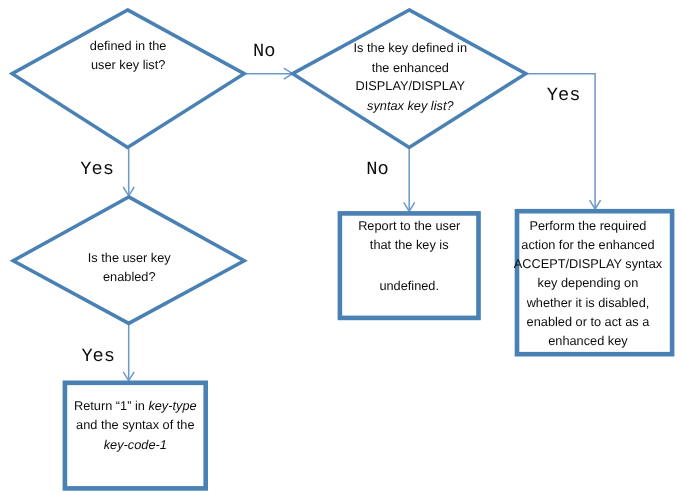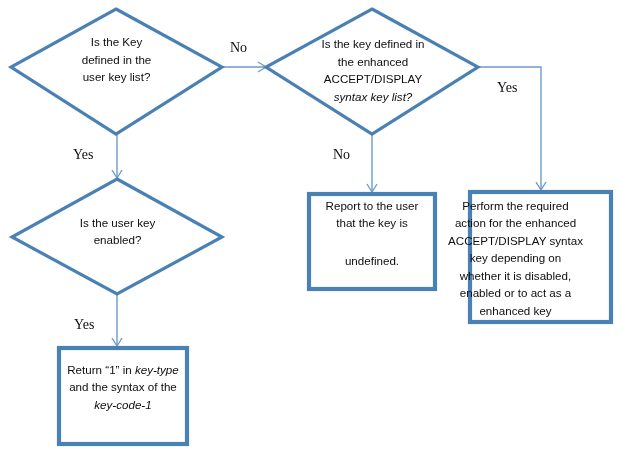--- a/index.html
+++ b/index.html
@@ -55,22 +55,22 @@
     display: flex;
     align-items: center;
     justify-content: center;
     box-sizing: border-box;
     pointer-events: none;
   }
   .node-text > span { display: block; width: 100%; }
   .edge-label {
     position: absolute;
     color: #0d0d0d;
-    font-family: Liberation Serif, serif;
-    font-size: 14px;
+    font-family: Liberation Mono, monospace;
+    font-size: 17px;
     line-height: 14px;
     white-space: nowrap;
   }
   .ital { font-style: italic; }
 </style>
 </head>
 <body>
 
 <div id="flow-root">
 
@@ -109,51 +109,50 @@
 
     <rect class="node-shape box-shape" x="309" y="194" width="126" height="95"></rect>
 
     <rect class="node-shape box-shape" x="470" y="192" width="141" height="130"></rect>
 
     <rect class="node-shape box-shape" x="59" y="348" width="128" height="96"></rect>
   </svg>
 
   <div class="node-text" style="left:44px; top:33px; width:145px; height:68px; align-items:flex-start;">
     <span style="margin-top:0;">
-      <span style="display:block;">Is the Key</span>
       <span style="display:block;">defined in the</span>
       <span style="display:block;">user key list?</span>
     </span>
   </div>
 
   <div class="node-text" style="left:288px; top:35px; width:170px; height:70px; align-items:flex-start;">
     <span>
       <span style="display:block;">Is the key defined in</span>
       <span style="display:block;">the enhanced</span>
-      <span style="display:block;">ACCEPT/DISPLAY</span>
+      <span style="display:block;">DISPLAY/DISPLAY</span>
       <span style="display:block;font-style:italic;">syntax key list?</span>
     </span>
   </div>
 
-  <div class="node-text" style="left:40px; top:211px; width:155px; height:40px;">
+  <div class="node-text" style="left:40px; top:223px; width:155px; height:40px;">
     <span>
       <span style="display:block;">Is the user key</span>
       <span style="display:block;">enabled?</span>
     </span>
   </div>
 
   <div class="node-text" style="left:313px; top:205px; width:118px; height:56px;">
     <span>
       <span style="display:block;">Report to the user</span>
       <span style="display:block;">that the key is</span>
       <span style="display:block;margin-top:20px;">undefined.</span>
     </span>
   </div>
 
-  <div class="node-text" style="left:448px; top:198px; width:135px; height:120px;">
+  <div class="node-text" style="left:467px; top:198px; width:135px; height:120px;">
     <span>
       <span style="display:block;">Perform the required</span>
       <span style="display:block;">action for the enhanced</span>
       <span style="display:block;">ACCEPT/DISPLAY syntax</span>
       <span style="display:block;">key depending on</span>
       <span style="display:block;">whether it is disabled,</span>
       <span style="display:block;">enabled or to act as a</span>
       <span style="display:block;">enhanced key</span>
     </span>
   </div>

